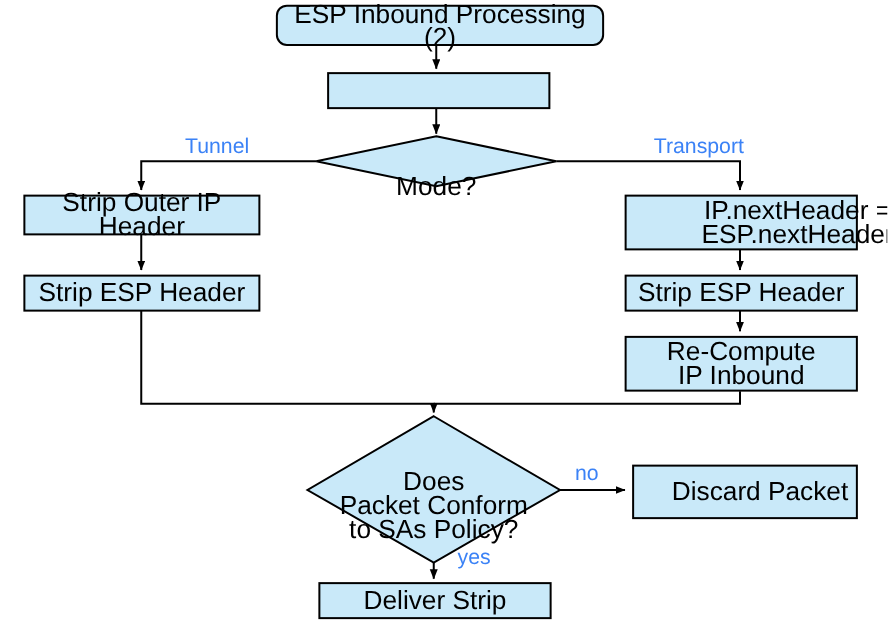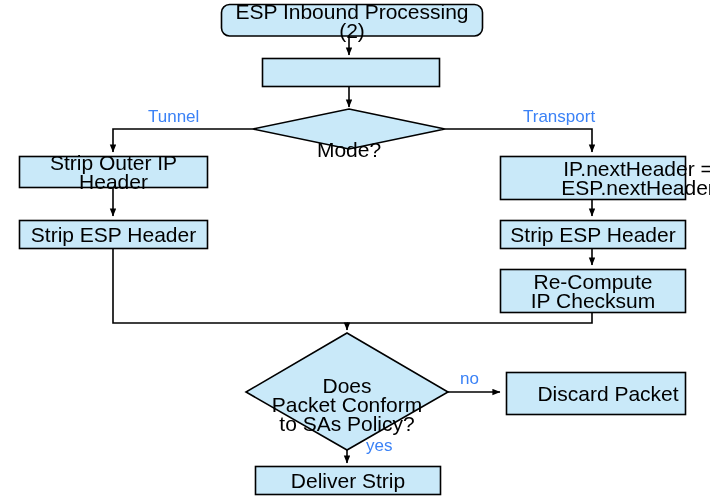--- a/index.html
+++ b/index.html
@@ -109,21 +109,21 @@
   <div class="node-label" style="left:19px; top:156px; width:189px; height:32px;">Strip Outer IP Header</div>
 
   <div class="node-label" style="left:19px; top:220px; width:189px; height:29px;">Strip ESP Header</div>
 
   <div class="node-label" style="left:500px; top:156px; width:186px; height:44px;margin-left:45px;">IP.nextHeader =
 ESP.nextHeader</div>
 
   <div class="node-label" style="left:500px; top:220px; width:186px; height:29px;">Strip ESP Header</div>
 
   <div class="node-label" style="left:500px; top:269px; width:186px; height:44px;">Re-Compute
-IP Checksum</div>
+IP Inbound</div>
 
   <div class="node-label" style="left:256px; top:367px; width:182px; height:74px;text-align:center;">Does
 Packet Conform
 to SAs Policy?</div>
 
   <div class="node-label" style="left:506px; top:372px; width:180px; height:43px;padding-left:12px;">Discard Packet</div>
 
   <div class="node-label" style="left:255px; top:466px; width:186px; height:29px;">Deliver Strip</div>
 
   <div class="edge-label" style="left:148px; top:108px;">Tunnel</div>

